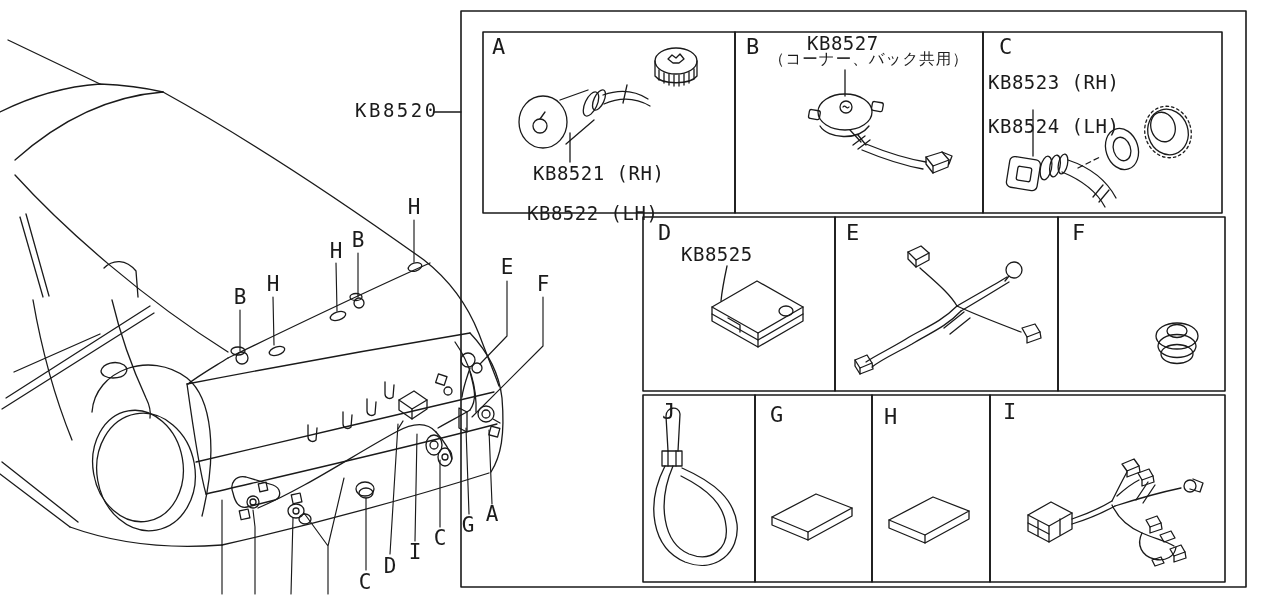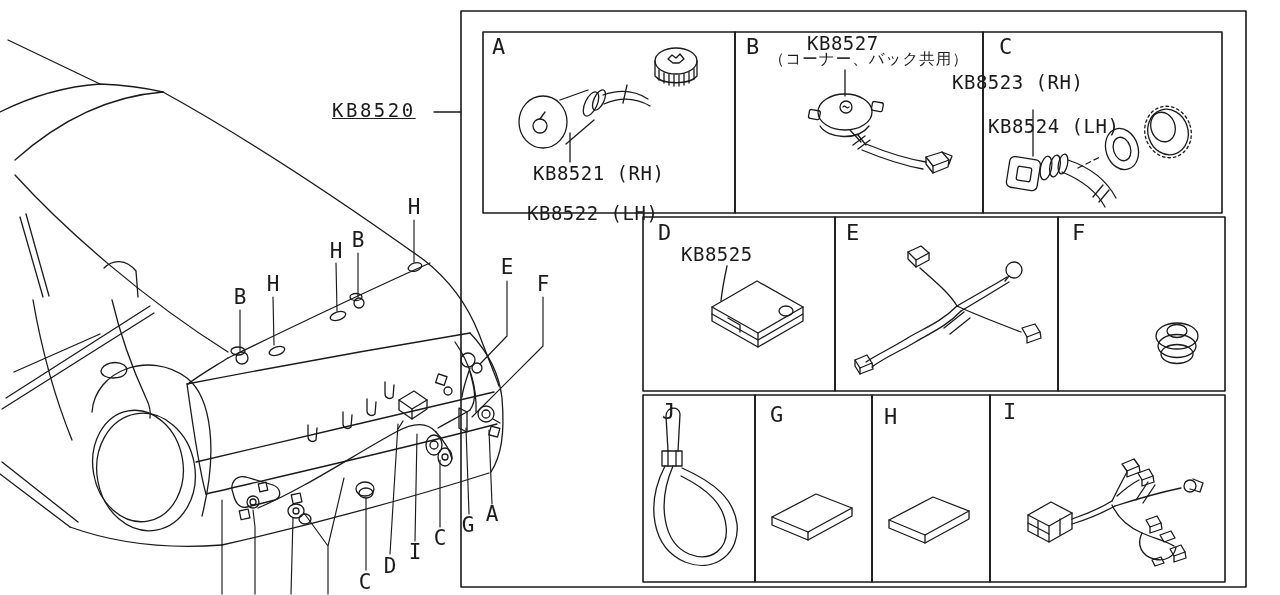--- a/index.html
+++ b/index.html
@@ -276,38 +276,38 @@
       <path d="M1142,533 C1136,545 1142,556 1154,559 C1166,562 1175,556 1176,547"></path>
       <path d="M1146,520 L1157,516 L1161,523 L1150,527 Z"></path>
       <path d="M1150,527 L1150,533 L1162,529 L1161,523"></path>
       <path d="M1160,535 L1171,531 L1175,538 L1164,542 Z"></path>
       <path d="M1170,549 L1181,545 L1185,552 L1174,556 Z"></path>
       <path d="M1174,556 L1174,562 L1186,558 L1185,552"></path>
       <path d="M1152,560 L1161,557 L1164,563 L1155,566 Z"></path>
     </g>
   </svg>
 
-  <div class="lbl kit-label" style="left:332px;top:101px;text-decoration:underline;">KB8520</div>
+  <div class="lbl kit-label" style="left:355px;top:101px;">KB8520</div>
 
   <div class="lbl panel-letter" style="left:492px;top:36px;">A</div>
   <div class="lbl panel-letter" style="left:746px;top:36px;">B</div>
   <div class="lbl panel-letter" style="left:999px;top:36px;">C</div>
   <div class="lbl panel-letter" style="left:658px;top:222px;">D</div>
   <div class="lbl panel-letter" style="left:846px;top:222px;">E</div>
   <div class="lbl panel-letter" style="left:1072px;top:222px;">F</div>
   <div class="lbl panel-letter" style="left:662px;top:401px;">J</div>
   <div class="lbl panel-letter" style="left:770px;top:404px;">G</div>
   <div class="lbl panel-letter" style="left:884px;top:406px;">H</div>
   <div class="lbl panel-letter" style="left:1003px;top:401px;">I</div>
 
   <div class="lbl partnum" style="left:533px;top:164px;">KB8521 (RH)</div>
   <div class="lbl partnum" style="left:527px;top:184px;margin-top:20px;">KB8522 (LH)</div>
   <div class="lbl partnum" style="left:807px;top:34px;">KB8527</div>
   <div class="lbl jp" style="left:769px;top:52px;">（コーナー、バック共用）</div>
-  <div class="lbl partnum" style="left:952px;top:73px;">KB8523 (RH)</div>
+  <div class="lbl partnum" style="left:988px;top:73px;">KB8523 (RH)</div>
   <div class="lbl partnum" style="left:988px;top:93px;margin-top:24px;">KB8524 (LH)</div>
   <div class="lbl partnum" style="left:681px;top:245px;">KB8525</div>
 
   <div class="lbl callout" style="left:231px;top:287px;">B</div>
   <div class="lbl callout" style="left:264px;top:274px;">H</div>
   <div class="lbl callout" style="left:327px;top:241px;">H</div>
   <div class="lbl callout" style="left:349px;top:230px;">B</div>
   <div class="lbl callout" style="left:405px;top:197px;">H</div>
   <div class="lbl callout" style="left:498px;top:257px;">E</div>
   <div class="lbl callout" style="left:534px;top:274px;">F</div>

